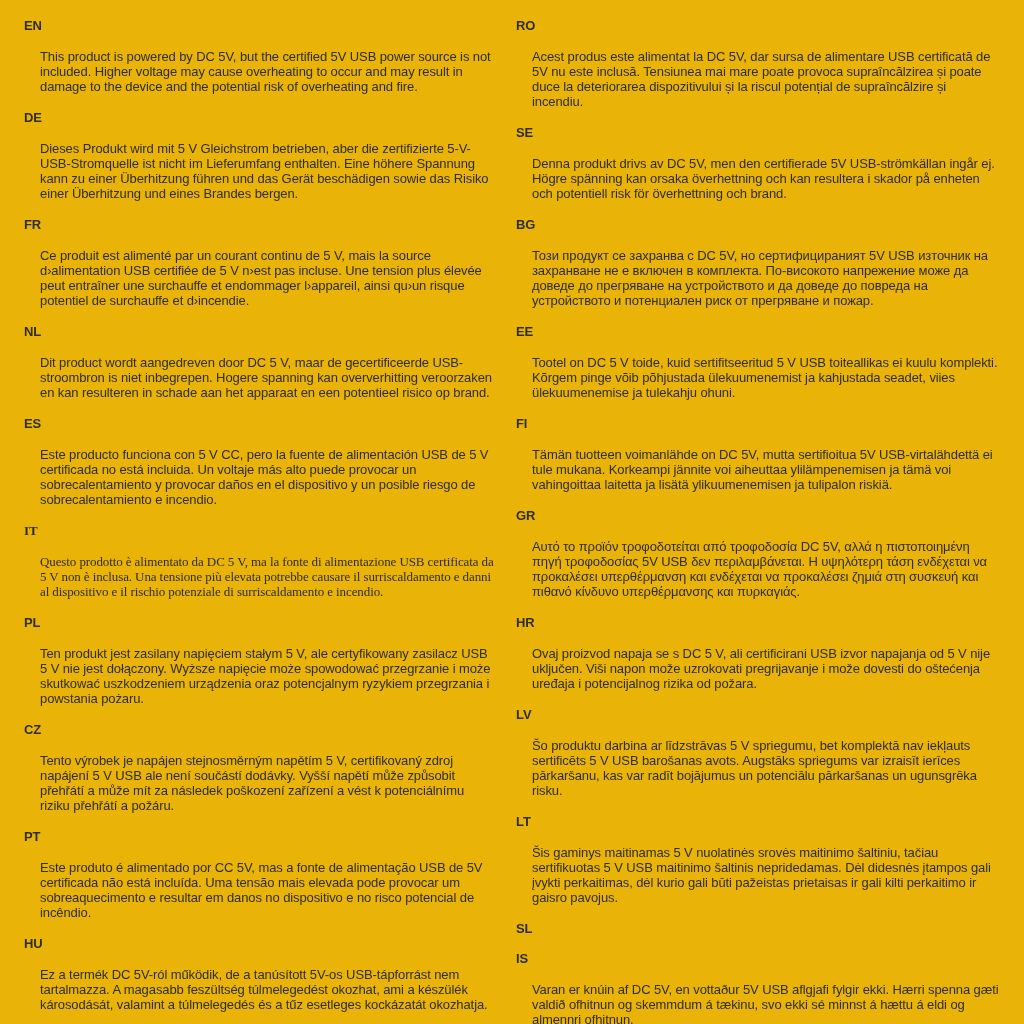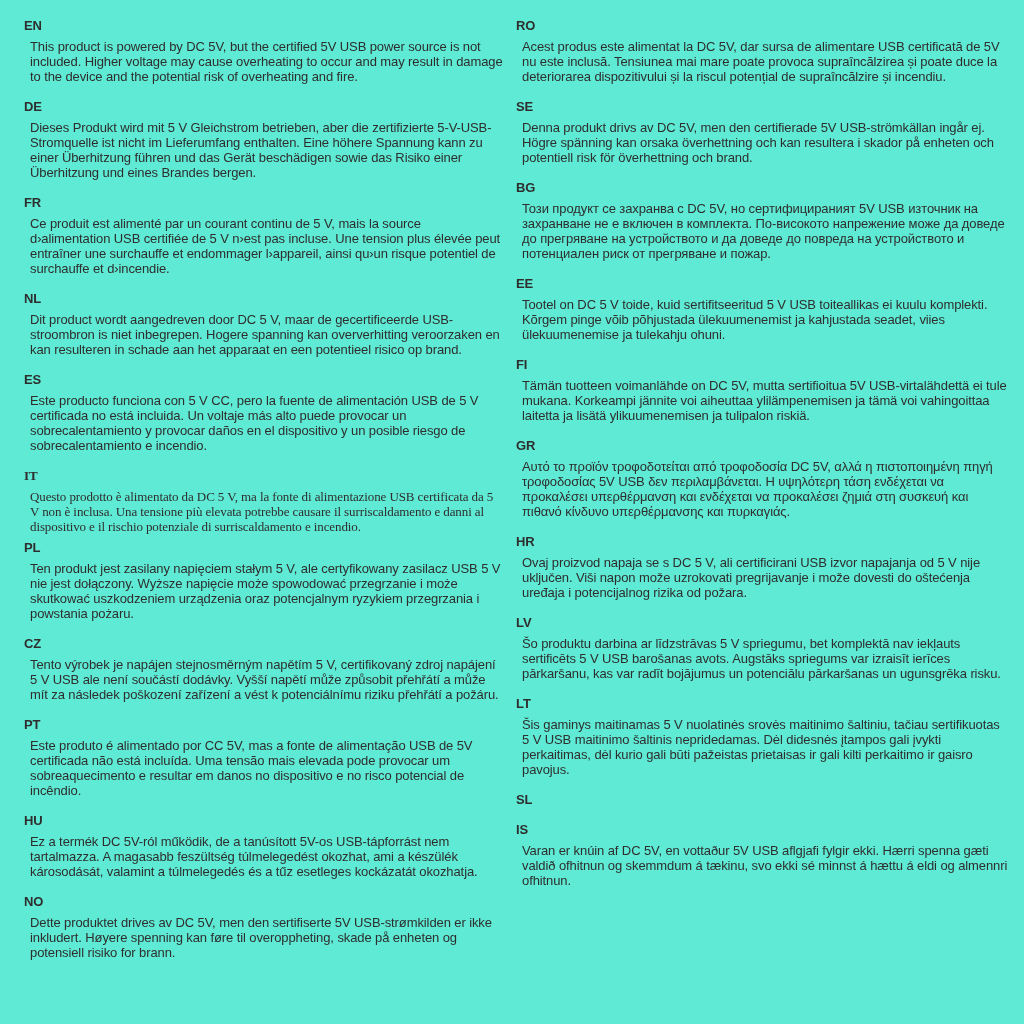--- a/index.html
+++ b/index.html
@@ -11,21 +11,21 @@
     width: 1024px;
     height: 1024px;
     font-family: "Liberation Sans", "DejaVu Sans", sans-serif;
     color: #2e2e2e;
   }
   .doc {
     position: relative;
     width: 1024px;
     height: 1024px;
     overflow: hidden;
-    background: #5eead4;
+    background: #eab308;
   }
   .col {
     position: absolute;
     top: 18px;
   }
   .col-left {
     left: 24px;
     width: 486px;
   }
   .col-right {
@@ -39,21 +39,21 @@
     margin-bottom: 1px;
     font-family: Liberation Serif, serif;
   }
   .lang-code {
     font-weight: bold;
     font-size: 13px;
     line-height: 15px;
     letter-spacing: -0.1px;
   }
   .lang-text {
-    margin: 6px;
+    margin: 16px;
     font-size: 13px;
     line-height: 15px;
     letter-spacing: -0.1px;
   }
 </style>
 </head>
 <body>
 
 <div class="doc">
 

